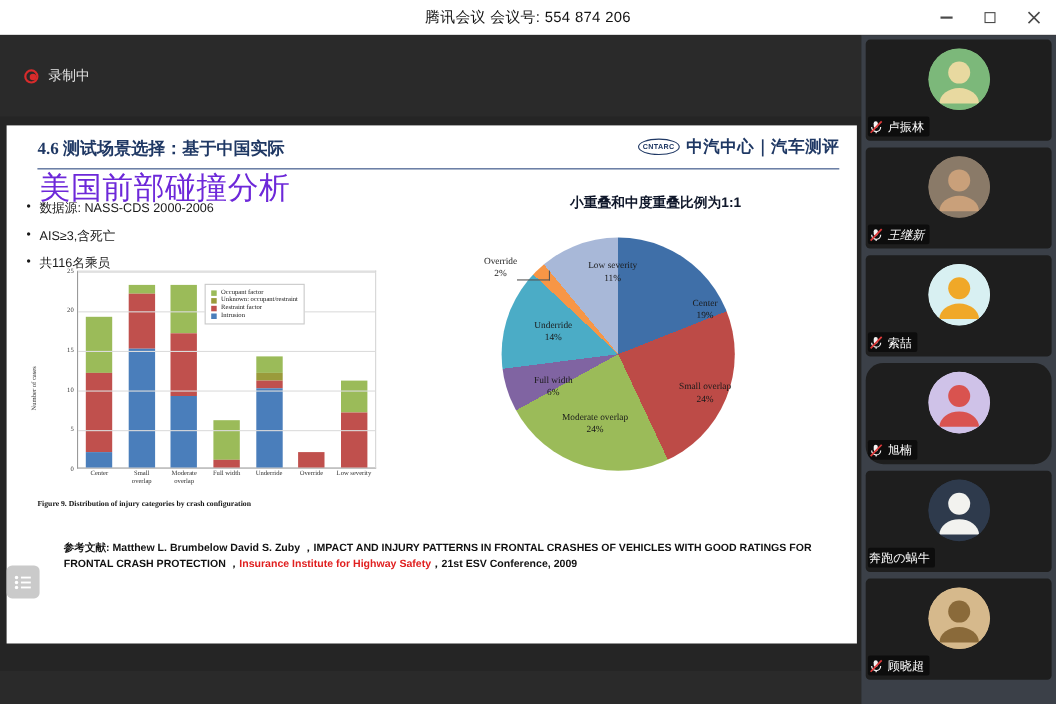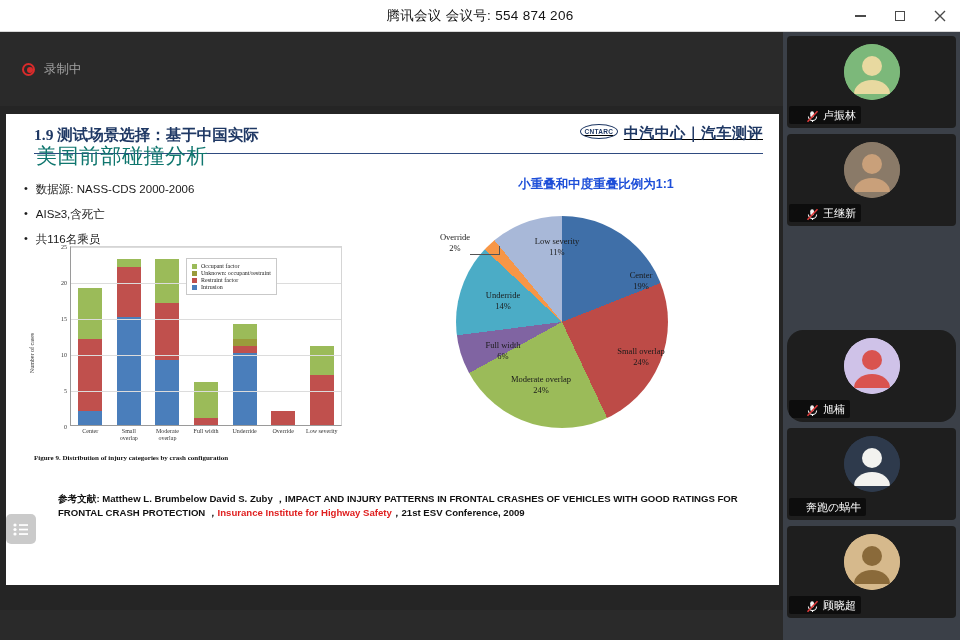--- a/index.html
+++ b/index.html
@@ -50,60 +50,60 @@
     display: flex; align-items: center; gap: 9px; margin-left: 22px;
   }
   .rec-dot {
     width: 13px; height: 13px; border-radius: 50%;
     border: 2px solid #d82b2b; position: relative;
   }
   .rec-dot::after {
     content:""; position:absolute; left:2.5px; top:2.5px;
     width:6px; height:6px; border-radius:50%; background:#d82b2b;
   }
-  #recording .rec-label { color:#a3a3a3; font-size:12.5px; }
+  #recording .rec-label { color:#e5e5e5; font-size:12.5px; }
 
   
   #slide {
     position: absolute; left: 6px; top: 82px;
     width: 773px; height: 471px;
     background: #ffffff; overflow: hidden;
   }
 
   .slide-head {
     position: absolute; left: 28px; top: 10px; right: 16px; height: 30px;
     border-bottom: 1.5px solid #2f4b80;
   }
   .slide-head .sect {
     font-family: "Liberation Serif", "DejaVu Serif", serif;
     font-size: 15.5px; font-weight: bold; color: #1f3864;
     position: absolute; left: 0; top: 1px;
   }
   .logo {
-    position: absolute; right: 0; top: 0; display: flex; align-items: flex-start; gap: 6px; text-decoration: underline;
+    position: absolute; right: 0; top: 0; display: flex; align-items: center; gap: 6px;
   }
   .logo-mark {
     width: 38px; height: 15px; border: 1.6px solid #1f3864; border-radius: 50%;
     display:flex; align-items:center; justify-content:center;
     font-size: 6.5px; font-weight: bold; color:#1f3864; letter-spacing: .3px;
   }
   .logo-text { font-size: 15px; font-weight: bold; color:#1f3864; letter-spacing: .5px; }
 
   .slide-title {
-    position: absolute; left: 30px; top: 28px;
-    font-size: 21px; color: #0f766e; letter-spacing: .5px;
+    position: absolute; left: 30px; top: 38px;
+    font-size: 28px; color: #6d28d9; letter-spacing: .5px;
   }
 
   .bullets { position: absolute; left: 18px; top: 68px; width: 360px; }
   .bullet { display:flex; gap:8px; margin-bottom: 10px; font-size: 11.5px; color:#1a1a1a; }
   .bullet .dot { font-size: 11px; line-height: 1.1; }
 
   .annot {
     position: absolute; left: 460px; top: 62px; width: 260px;
-    text-align: center; color: #1d4ed8; font-size: 12.5px; font-weight: bold;
+    text-align: center; color: #0f172a; font-size: 12.5px; font-weight: bold;
   }
 
   
   #fig4 { position: absolute; left: 28px; top: 128px; width: 312px; height: 222px; }
   .f4-plot {
     position: absolute; left: 36px; top: 4px; right: 4px; bottom: 38px;
     border-left: 1px solid #9a9a9a; border-bottom: 1px solid #9a9a9a;
     border-top: 1px solid #d5d5d5; border-right: 1px solid #d5d5d5;
   }
   .gridline { position:absolute; left:0; right:0; height:1px; background:#dcdcdc; }
@@ -179,21 +179,21 @@
     position: absolute; left: 4px; width: 169px; height: 92px;
     background: #1e1e1e; border-radius: 4px; overflow:hidden;
   }
   .avatar {
     position:absolute; left:50%; top: 8px; transform: translateX(-50%);
     width: 56px; height: 56px; border-radius:50%; overflow:hidden;
   }
   .namechip {
     position:absolute; left: 2px; bottom: 4px; height: 18px;
     background: rgba(10,10,10,.82); border-radius: 2px;
-    display:flex; align-items:center; gap:4px; padding: 0 5px 0 17px;
+    display:flex; align-items:center; gap:4px; padding: 0 5px 0 1px;
   }
   .namechip .nm { color:#fff; font-size: 11px; white-space:nowrap; }
   .micmute { width: 13px; height: 13px; position:relative; flex:0 0 13px; }
 
   
   #bottomdark {
     position:absolute; left:0; top:578px; width:783px; height:30px; background:#2a2a2a;
   }
 </style>
 </head>
@@ -223,21 +223,21 @@
     <div id="recbar">
       <div id="recording">
         <span class="rec-dot"></span>
         <span class="rec-label">录制中</span>
       </div>
     </div>
 
     <div id="slide">
 
       <div class="slide-head">
-        <div class="sect">1.9 测试场景选择：基于中国实际</div>
+        <div class="sect">4.6 测试场景选择：基于中国实际</div>
         <div class="logo">
           <div class="logo-mark">CNTARC</div>
           <div class="logo-text">中汽中心｜汽车测评</div>
         </div>
       </div>
 
       <div class="slide-title">美国前部碰撞分析</div>
 
       <div class="bullets">
         <div class="bullet">
@@ -400,36 +400,52 @@
         <div class="namechip">
           <span class="micmute"><svg width="13" height="13" viewBox="0 0 14 14">
               <rect x="4.6" y="1.4" width="4" height="6.6" rx="2" fill="#f2f2f2"></rect>
               <path d="M2.6 7 a4.4 4.4 0 0 0 8.8 0" fill="none" stroke="#f2f2f2" stroke-width="1.2"></path>
               <path d="M7 11.4 V13" stroke="#f2f2f2" stroke-width="1.2"></path>
               <path d="M1.6 12.6 L12.4 1.4" stroke="#e03a3a" stroke-width="1.7"></path>
             </svg></span>
           <span class="nm">卢振林</span>
         </div>
       </div>
-      <div class="tile" style="top: 102px;">
+      <div class="tile" style="top: 102px; font-style: italic;">
         <div class="avatar" style="background: rgb(138, 122, 104);"><svg width="56" height="56" viewBox="0 0 56 56">
             <circle cx="28" cy="28" r="28" fill="#8a7a68"></circle>
             <circle cx="28" cy="22" r="10" fill="#c9a07a"></circle>
             <path d="M10 50 a18 14 0 0 1 36 0 z" fill="#c9a07a"></path>
           </svg></div>
         <div class="namechip">
           <span class="micmute"><svg width="13" height="13" viewBox="0 0 14 14">
               <rect x="4.6" y="1.4" width="4" height="6.6" rx="2" fill="#f2f2f2"></rect>
               <path d="M2.6 7 a4.4 4.4 0 0 0 8.8 0" fill="none" stroke="#f2f2f2" stroke-width="1.2"></path>
               <path d="M7 11.4 V13" stroke="#f2f2f2" stroke-width="1.2"></path>
               <path d="M1.6 12.6 L12.4 1.4" stroke="#e03a3a" stroke-width="1.7"></path>
             </svg></span>
           <span class="nm">王继新</span>
         </div>
       </div>
+      <div class="tile" style="top: 200px;">
+        <div class="avatar" style="background: rgb(216, 240, 242);"><svg width="56" height="56" viewBox="0 0 56 56">
+            <circle cx="28" cy="28" r="28" fill="#d8f0f2"></circle>
+            <circle cx="28" cy="22" r="10" fill="#f0a828"></circle>
+            <path d="M10 50 a18 14 0 0 1 36 0 z" fill="#f0a828"></path>
+          </svg></div>
+        <div class="namechip">
+          <span class="micmute"><svg width="13" height="13" viewBox="0 0 14 14">
+              <rect x="4.6" y="1.4" width="4" height="6.6" rx="2" fill="#f2f2f2"></rect>
+              <path d="M2.6 7 a4.4 4.4 0 0 0 8.8 0" fill="none" stroke="#f2f2f2" stroke-width="1.2"></path>
+              <path d="M7 11.4 V13" stroke="#f2f2f2" stroke-width="1.2"></path>
+              <path d="M1.6 12.6 L12.4 1.4" stroke="#e03a3a" stroke-width="1.7"></path>
+            </svg></span>
+          <span class="nm">索喆</span>
+        </div>
+      </div>
       <div class="tile" style="top: 298px; border-radius: 16px;">
         <div class="avatar" style="background: rgb(207, 194, 232);"><svg width="56" height="56" viewBox="0 0 56 56">
             <circle cx="28" cy="28" r="28" fill="#cfc2e8"></circle>
             <circle cx="28" cy="22" r="10" fill="#d9534f"></circle>
             <path d="M10 50 a18 14 0 0 1 36 0 z" fill="#d9534f"></path>
           </svg></div>
         <div class="namechip">
           <span class="micmute"><svg width="13" height="13" viewBox="0 0 14 14">
               <rect x="4.6" y="1.4" width="4" height="6.6" rx="2" fill="#f2f2f2"></rect>
               <path d="M2.6 7 a4.4 4.4 0 0 0 8.8 0" fill="none" stroke="#f2f2f2" stroke-width="1.2"></path>

